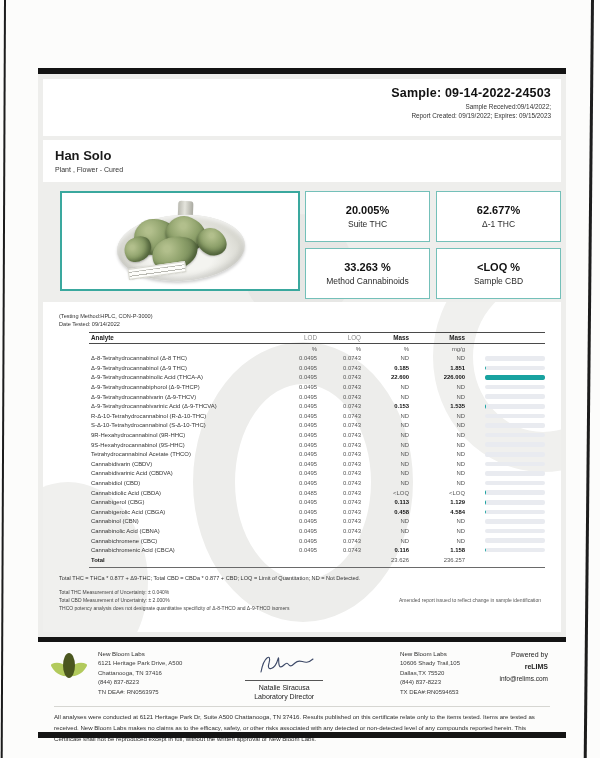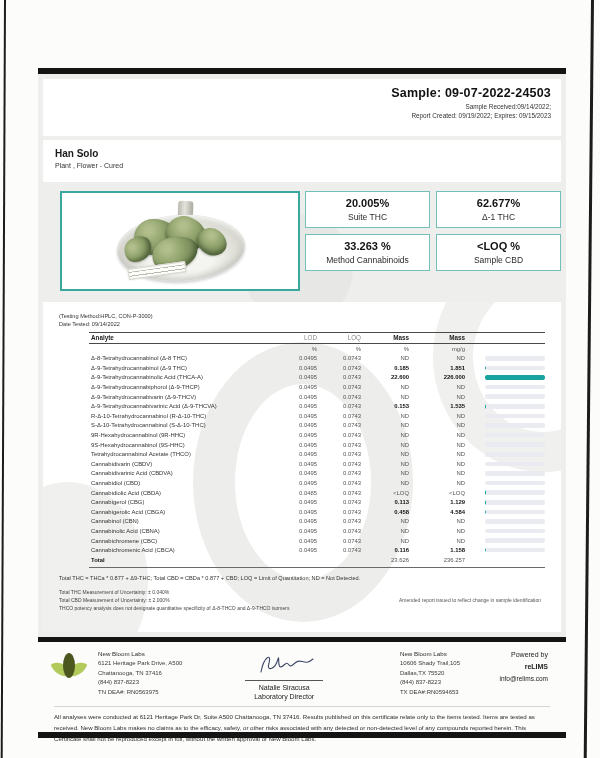--- a/index.html
+++ b/index.html
@@ -25,21 +25,21 @@
   .doc{position:absolute;left:38px;top:74px;width:528px;height:563px;background:#eeeeec;}
   .card{background:#fff;}
 
   
   .sample-card{position:absolute;left:5px;top:5px;right:5px;height:57px;padding:7px 10px 0 10px;text-align:right;}
   .sample-title{font-size:12.5px;font-weight:700;letter-spacing:0.2px;color:#111;}
   .sample-sub{font-size:6.4px;color:#333;margin-top:2.5px;}
 
   
   .client-card{position:absolute;left:5px;top:66px;right:5px;height:42px;padding:8px 12px;}
-  .client-name{font-size:10px;font-weight:700;color:#1a1a1a;}
+  .client-name{font-size:13px;font-weight:700;color:#1a1a1a;}
   .client-type{font-size:7px;color:#333;margin-top:3px;}
 
   
   .summary{position:absolute;left:5px;top:112px;right:5px;height:112px;}
   .summary-wm{position:absolute;left:200px;top:28px;width:110px;height:110px;border-radius:50%;background:#e7e7e5;}
   .photo-box{position:absolute;left:17px;top:5px;width:240px;height:100px;background:#fff;border:2px solid var(--photo-border);overflow:hidden;}
   .dish{position:absolute;left:55px;top:22px;width:128px;height:66px;border-radius:50%;
         background:radial-gradient(ellipse at 50% 62%,#f4f4f0 35%,#dddDD6 62%,#b7b7ae 92%,#a3a39a 100%);
         box-shadow:0 2px 3px rgba(0,0,0,0.18), inset 0 3px 5px rgba(255,255,255,0.8), inset 0 -4px 6px rgba(0,0,0,0.12);
         transform:rotate(-3deg);}
@@ -50,21 +50,21 @@
         box-shadow:inset -2px -3px 4px rgba(40,55,25,0.45), 0 1px 2px rgba(0,0,0,0.25);}
   .bud1{left:72px;top:26px;width:42px;height:36px;}
   .bud2{left:104px;top:24px;width:40px;height:34px;transform:rotate(25deg);}
   .bud3{left:90px;top:44px;width:46px;height:32px;transform:rotate(-12deg);}
   .bud4{left:135px;top:36px;width:30px;height:26px;transform:rotate(40deg);}
   .bud5{left:62px;top:44px;width:28px;height:24px;transform:rotate(-30deg);}
   .dish-label{position:absolute;left:66px;top:72px;width:58px;height:11px;background:#fdfdfa;transform:rotate(-8deg);
         border:0.5px solid #d8d8d0;box-shadow:0 0 2px rgba(0,0,0,0.15);
         background-image:repeating-linear-gradient(0deg,transparent 0 3px,#b9b9b2 3px 4px);background-size:100% 8px;background-position:0 2px;background-repeat:no-repeat;}
 
-  .summary-grid{position:absolute;left:262px;top:5px;right:0;height:80px;display:grid;
+  .summary-grid{position:absolute;left:262px;top:5px;right:0;height:108px;display:grid;
         grid-template-columns:1fr 1fr;grid-template-rows:1fr 1fr;gap:6px;}
   .sum-box{background:#fff;border:1.5px solid var(--box-border);display:flex;flex-direction:column;align-items:center;justify-content:center;}
   .sum-value{font-size:11px;font-weight:700;color:#111;}
   .sum-label{font-size:8.5px;color:#2b2b2b;margin-top:3px;}
 
   
   .cann-card{position:absolute;left:5px;top:228px;right:5px;bottom:5px;padding:9px 16px 0 16px;overflow:hidden;}
   .wm{position:absolute;border-radius:50%;pointer-events:none;}
   .wm-ring{left:150px;top:40px;width:220px;height:280px;border:42px solid #ededeb;}
   .wm-arc{left:390px;top:-60px;width:220px;height:230px;border:40px solid #f0f0ee;}
@@ -120,21 +120,21 @@
 <body>
 
 <div class="canvas">
   <div class="edge-line edge-left"></div>
   <div class="edge-line edge-right"></div>
   <div class="blackbar bar-top"></div>
 
   <div class="doc">
 
     <div class="card sample-card">
-      <div class="sample-title">Sample: 09-07-2022-24503</div>
+      <div class="sample-title">Sample: 09-14-2022-24503</div>
       <div class="sample-sub">Sample Received:09/14/2022;</div>
       <div class="sample-sub">Report Created: 09/19/2022; Expires: 09/15/2023</div>
     </div>
 
     <div class="card client-card">
       <div class="client-name">Han Solo</div>
       <div class="client-type">Plant , Flower - Cured</div>
     </div>
 
     <div class="summary">

